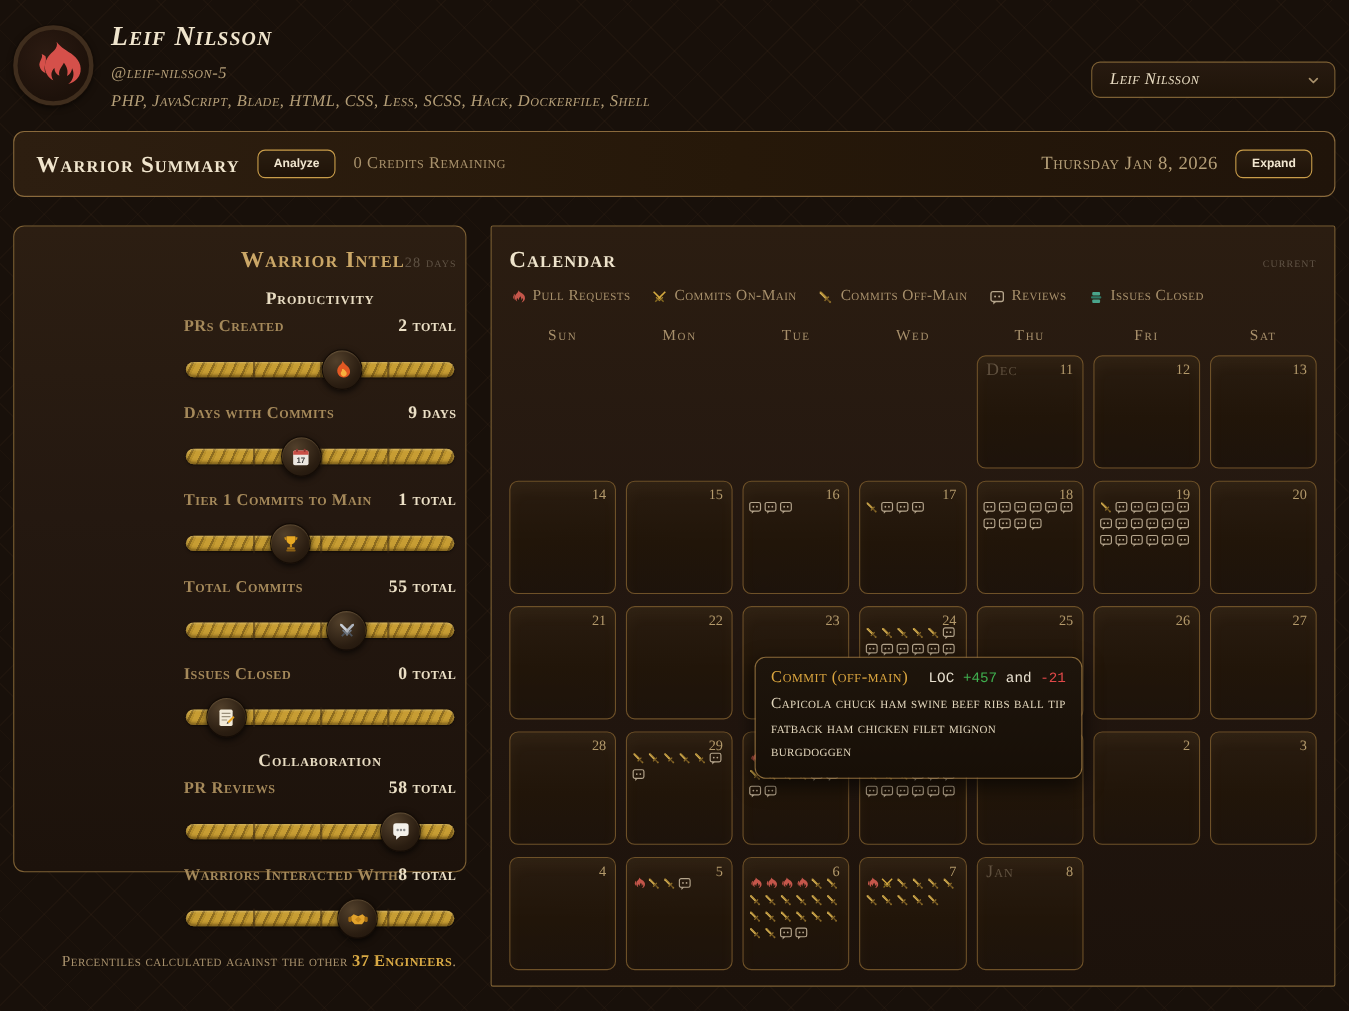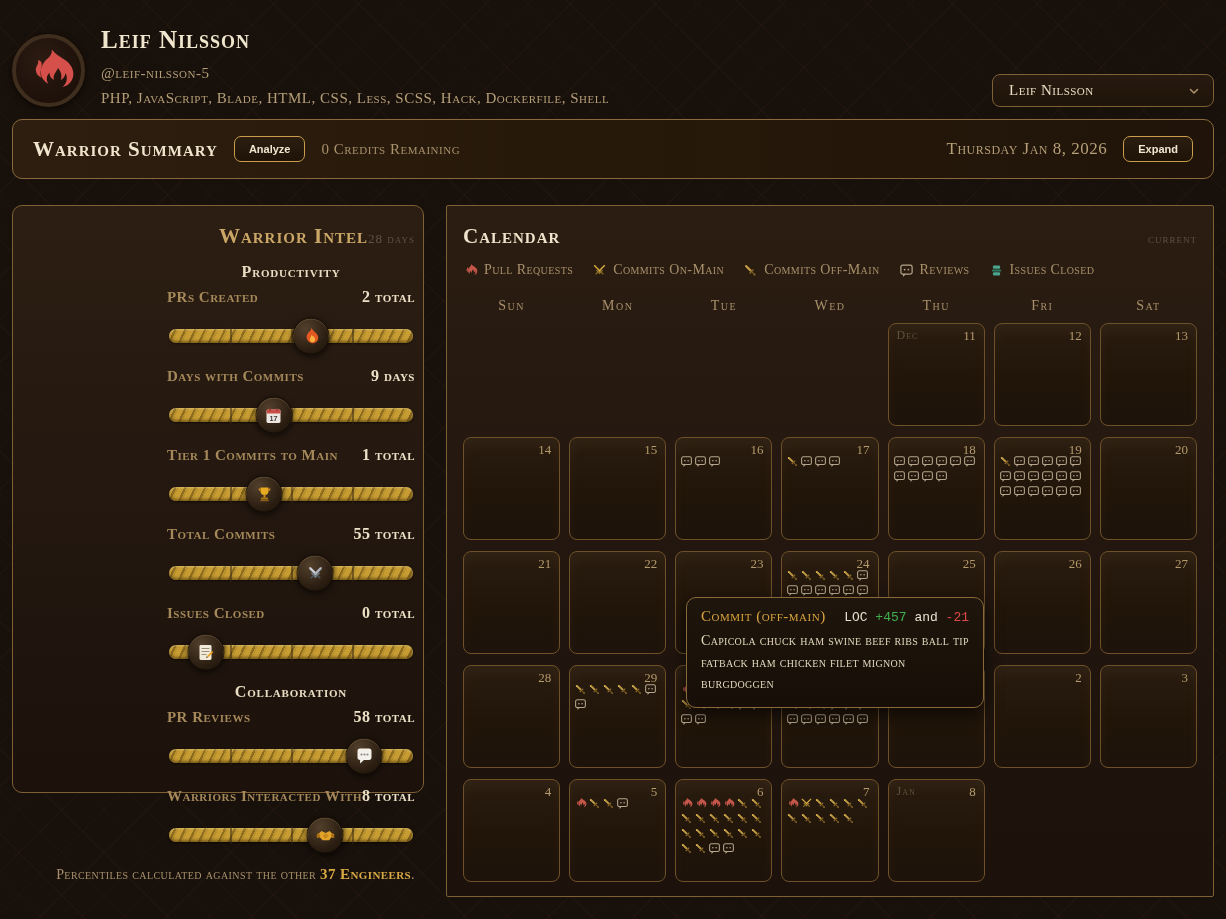--- a/index.html
+++ b/index.html
@@ -9,21 +9,21 @@
     background-color:#18100a;
     background-image:
       repeating-linear-gradient(45deg, rgba(150,100,60,.05) 0 1px, transparent 1px 30px),
       repeating-linear-gradient(-45deg, rgba(150,100,60,.05) 0 1px, transparent 1px 30px);
     color:#ece0c8;
   }
   .sc { font-variant:small-caps; }
   .page { width:1226px; height:919px; padding:0 12px; }
 
   
-  .hdr { display:flex; align-items:flex-end; padding-top:12px; height:107px; }
+  .hdr { display:flex; align-items:center; padding-top:12px; height:107px;font-style:italic; }
   .avatar { width:73px; height:73px; border-radius:50%; flex:0 0 auto;
             background:radial-gradient(circle at 40% 35%, #2c1b12, #1d110a 70%);
             border:4px solid #3f2d1d; box-shadow:0 0 0 1px #150d07, 0 2px 6px rgba(0,0,0,.6);
             display:flex; align-items:center; justify-content:center; }
   .hdr-info { margin-left:16px; padding-top:2px; }
   .hdr-name { font-size:25px; font-weight:bold; color:#f0e5cd; letter-spacing:1px; }
   .hdr-handle { font-size:15px; color:#b59f78; margin-top:11px; letter-spacing:.5px; }
   .hdr-langs { font-size:15px; color:#b59f78; margin-top:8px; letter-spacing:.5px; }
   .user-select { margin-left:auto; margin-top:26px; width:222px; height:33px;
       background:linear-gradient(#271a10,#1f1409); border:1px solid #7d6034; border-radius:8px;
@@ -76,21 +76,21 @@
   .cal-title { font-size:21px; font-weight:bold; color:#eee3cb; letter-spacing:1px; }
   .legend { display:flex; align-items:center; gap:19px; margin-top:13px; }
   .legend-item { display:flex; align-items:center; gap:6px; font-size:14px; color:#a8906b; letter-spacing:.4px; }
   .weekdays { display:grid; grid-template-columns:repeat(7,1fr); gap:9px; margin-top:20px;
       text-align:center; font-size:14px; color:#a8906b; letter-spacing:1.5px; }
   .grid { display:grid; grid-template-columns:repeat(7,1fr); grid-auto-rows:103px; gap:11px 9px; margin-top:9px; }
   .day-cell { position:relative; border:1px solid #6e5128; border-radius:8px;
       background:linear-gradient(180deg,#291c10 0%, #211509 55%, #1d130b 100%);
       box-shadow:inset 0 8px 14px rgba(255,210,140,.04); cursor:pointer; }
   .day-num { position:absolute; top:4px; right:8px; font-size:13px; color:#b49a6b; }
-  .day-month { position:absolute; top:4px; left:8px; font-size:12px; color:#60513f; letter-spacing:1px; }
+  .day-month { position:absolute; top:4px; left:8px; font-size:16px; color:#60513f; letter-spacing:1px; }
   .day-icons { position:absolute; left:4px; right:4px; top:17px; display:flex; flex-wrap:wrap; gap:2px 1px; }
   .icn { display:inline-flex; align-items:center; justify-content:center; line-height:0; }
 
   
   .tooltip { position:absolute; left:239px; top:391px; width:298px; z-index:6;
       background:linear-gradient(#1e150c,#170f07); border:1px solid #8a6a3a; border-radius:10px;
       padding:10px 14px 12px; box-shadow:0 6px 18px rgba(0,0,0,.65); }
   .tt-head { display:flex; justify-content:space-between; align-items:baseline; }
   .tt-title { font-size:15px; font-weight:normal; color:#d9a43e; letter-spacing:.5px; }
   .tt-loc { font-family:"Liberation Mono", monospace; font-size:13px; color:#e8e0cf; }

